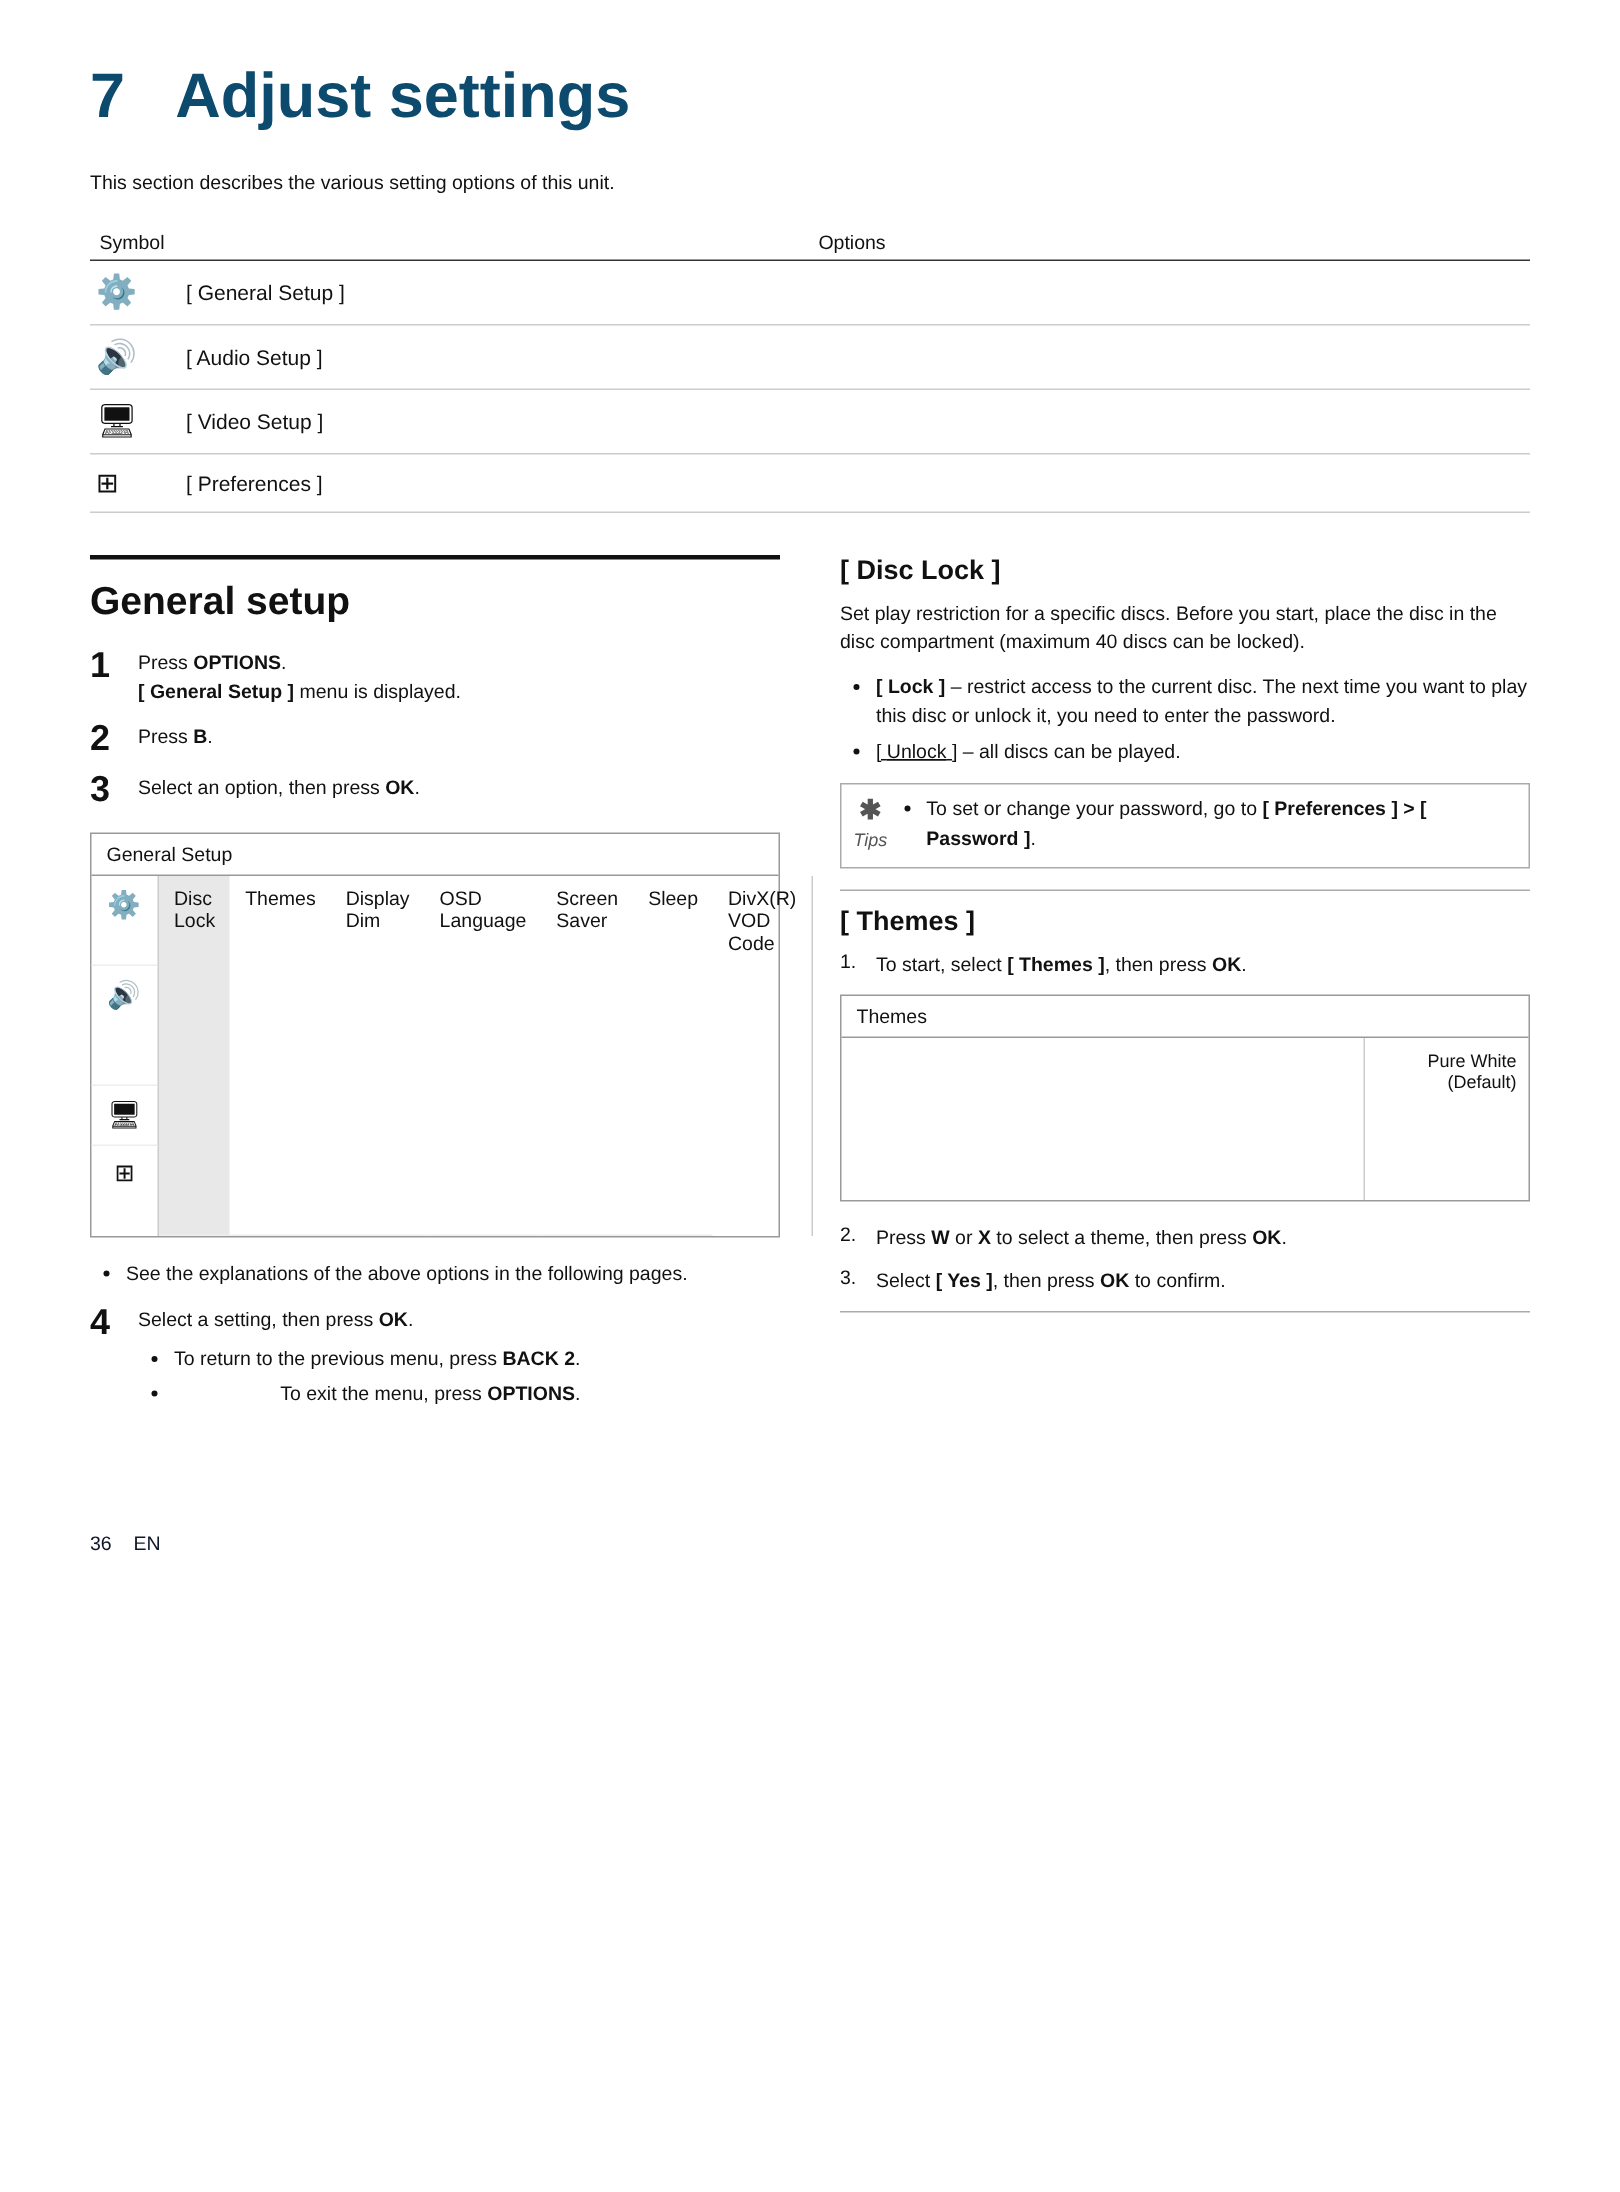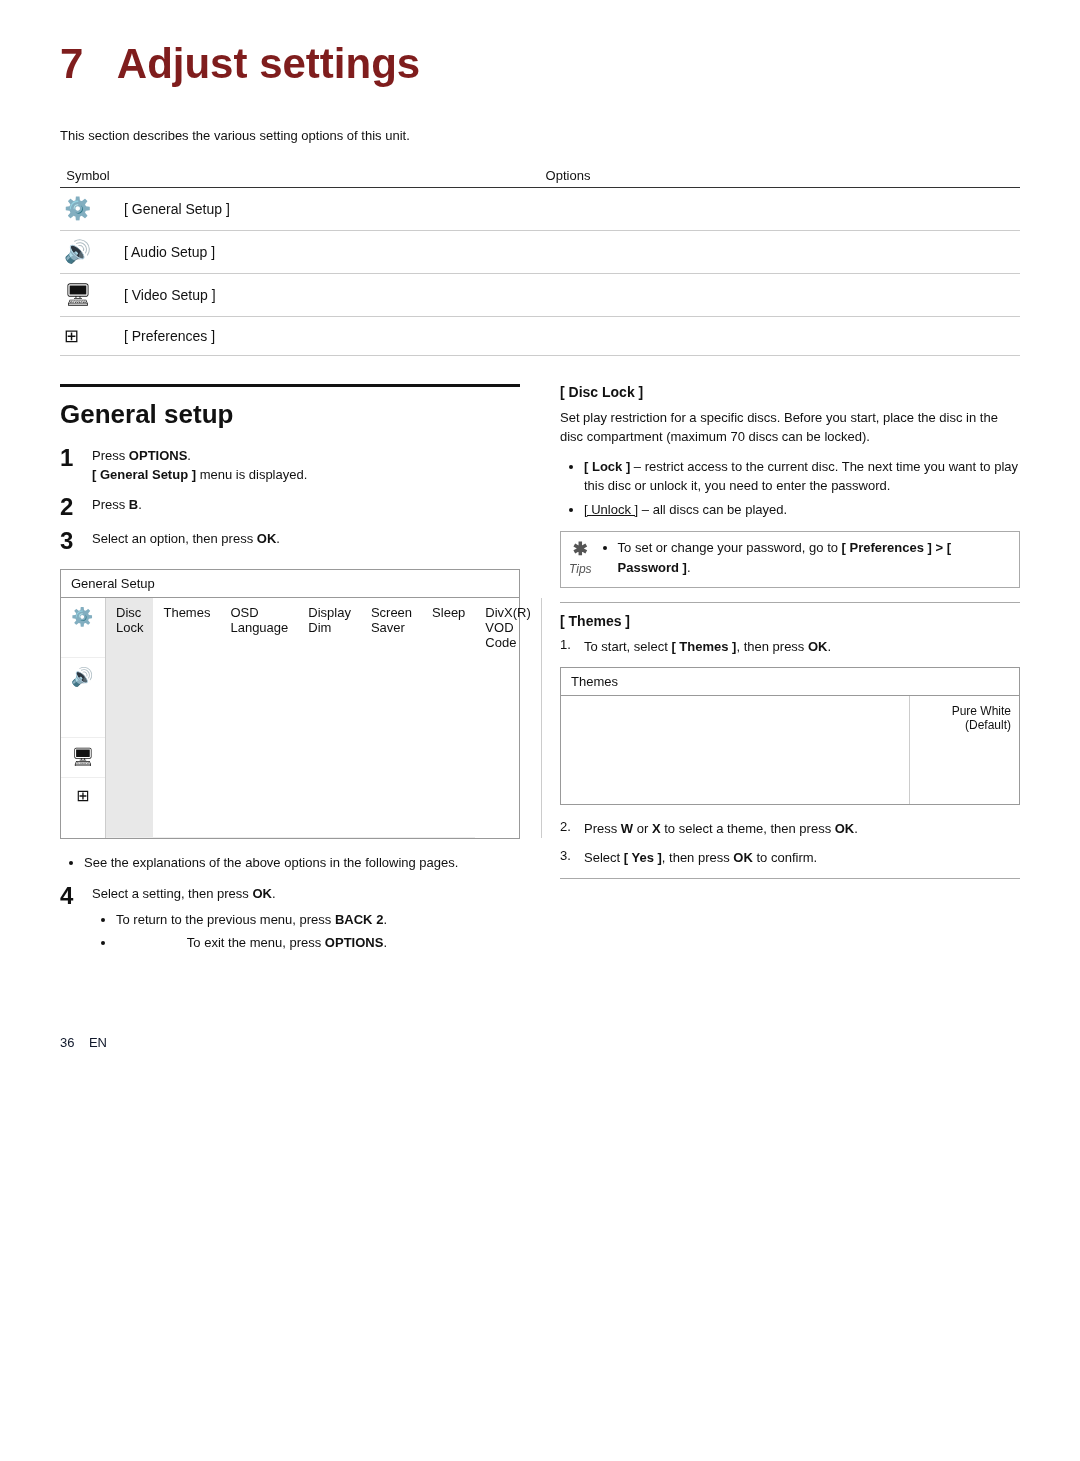--- a/index.html
+++ b/index.html
@@ -24,22 +24,22 @@
     .right-col {
       flex: 1;
       min-width: 0;
       padding-top: 0;
     }
 
     
     .chapter-title {
       font-size: 42px;
       font-weight: bold;
-      margin-bottom: 38px;
-      color: #7f1d1d;
+      margin-bottom: 24px;
+      color: #0c4a6e;
     }
 
     .intro-text {
       font-size: 13px;
       margin-bottom: 18px;
       line-height: 1.5;
     }
 
     
     .setup-table {
@@ -171,21 +171,21 @@
     }
 
     
     .step4-bullets {
       margin-left: 32px;
       text-align: right;
     }
 
     
     .subsection-title {
-      font-size: 14px;
+      font-size: 18px;
       font-weight: bold;
       margin-bottom: 8px;
     }
     .subsection-divider {
       border: none;
       border-top: 1px solid #aaa;
       margin-bottom: 10px;
     }
     .body-text {
       font-size: 13px;
@@ -364,22 +364,22 @@
             <div class="menu-icon-cell" style="min-height:40px;">
               <span style="font-size:18px;">🖥</span>
             </div>
             <div class="menu-icon-cell" style="min-height:60px;">
               <span style="font-size:16px;">⊞</span>
             </div>
           </div>
           <div class="menu-items-col">
             <div class="menu-item-row menu-item-selected">Disc Lock</div>
             <div class="menu-item-row">Themes</div>
+            <div class="menu-item-row">Display Dim</div>
             <div class="menu-item-row">OSD Language</div>
-            <div class="menu-item-row">Display Dim</div>
             <div class="menu-item-row">Screen Saver</div>
             <div class="menu-item-row">Sleep</div>
             <div class="menu-item-row">DivX(R) VOD Code</div>
           </div>
           <div class="menu-right-col"></div>
         </div>
       </div>
 
       <ul class="bullet-list">
         <li>See the explanations of the above options in the following pages.</li>
@@ -393,21 +393,21 @@
             <li>To return to the previous menu, press <strong>BACK</strong> <strong>2</strong>.</li>
             <li>To exit the menu, press <strong>OPTIONS</strong>.</li>
           </ul>
         </div>
       </div>
     </div>
 
     <div class="right-col">
 
       <p class="subsection-title">[ Disc Lock ]</p>
-      <p class="body-text">Set play restriction for a specific discs. Before you start, place the disc in the disc compartment (maximum 70 discs can be locked).</p>
+      <p class="body-text">Set play restriction for a specific discs. Before you start, place the disc in the disc compartment (maximum 40 discs can be locked).</p>
 
       <ul class="bullet-list">
         <li><strong>[ Lock ]</strong> – restrict access to the current disc.  The next time you want to play this disc or unlock it, you need to enter the password.</li>
         <li><span class="underline">[ <span class="underline">Unlock</span> ]</span> – all discs can be played.</li>
       </ul>
 
       <div class="tips-box">
         <div style="display:flex; flex-direction:column; align-items:center; gap:2px; flex-shrink:0;">
           <span class="tips-icon">✱</span>
           <span class="tips-label">Tips</span>

